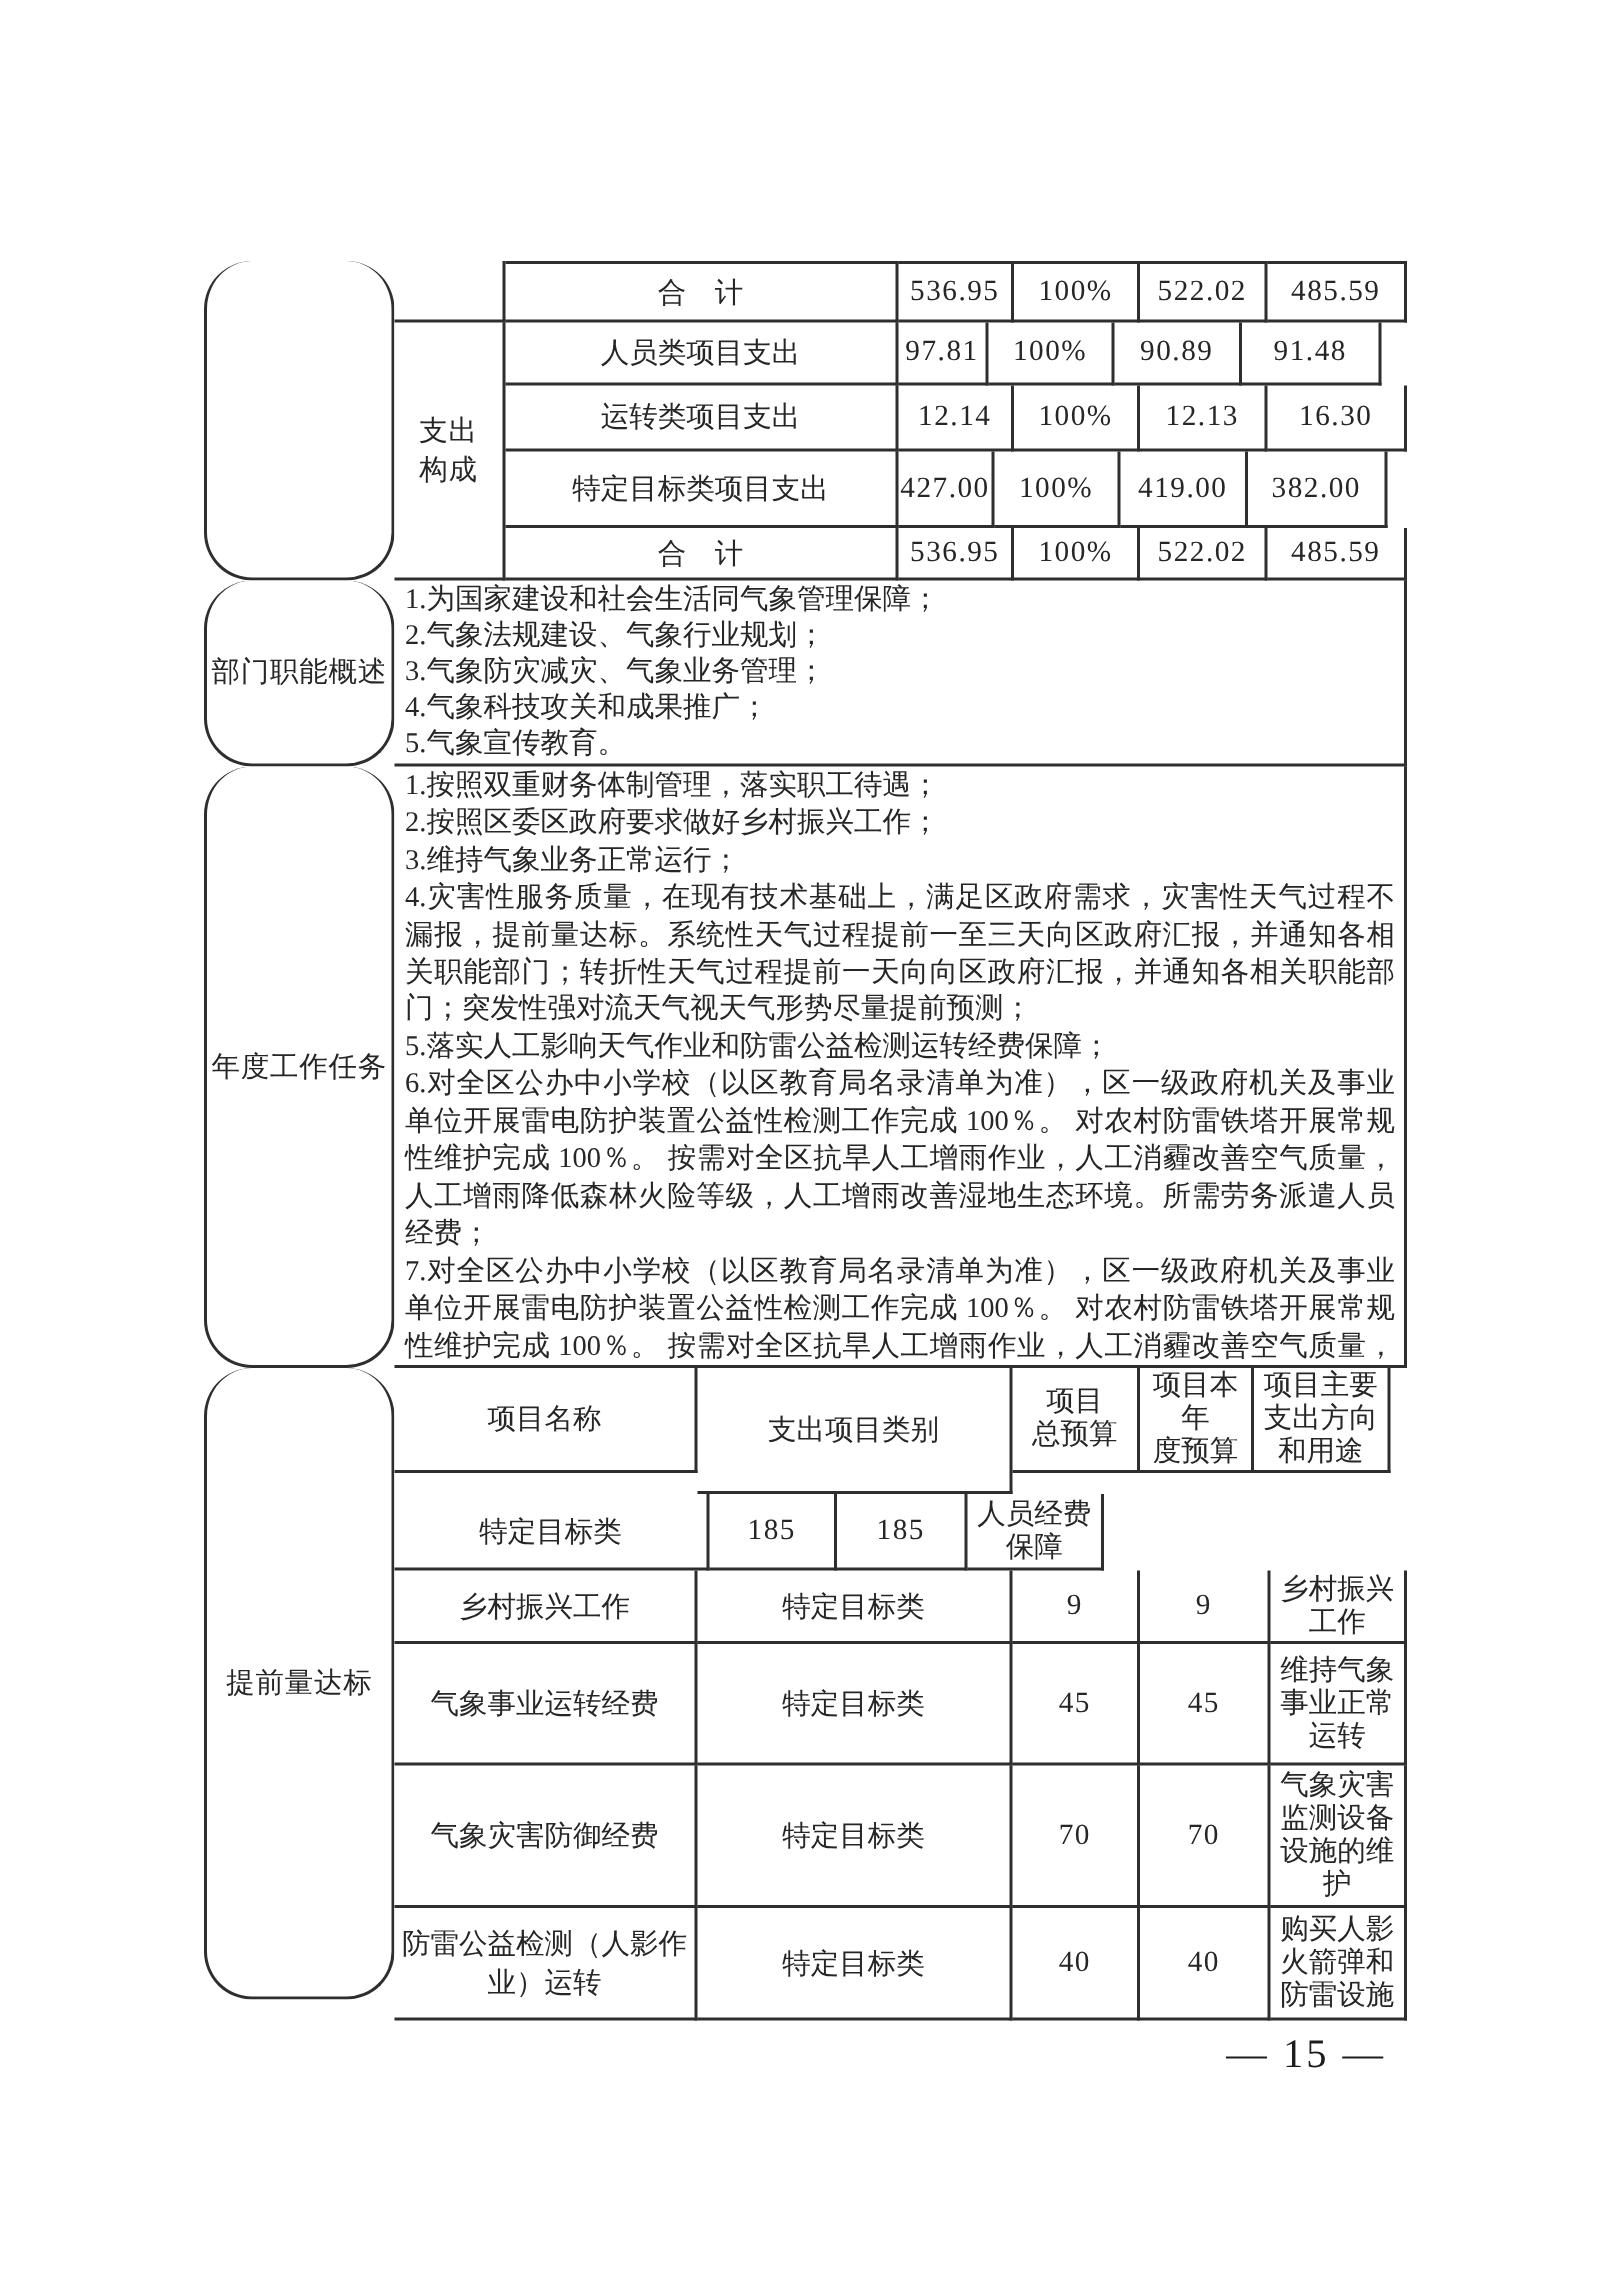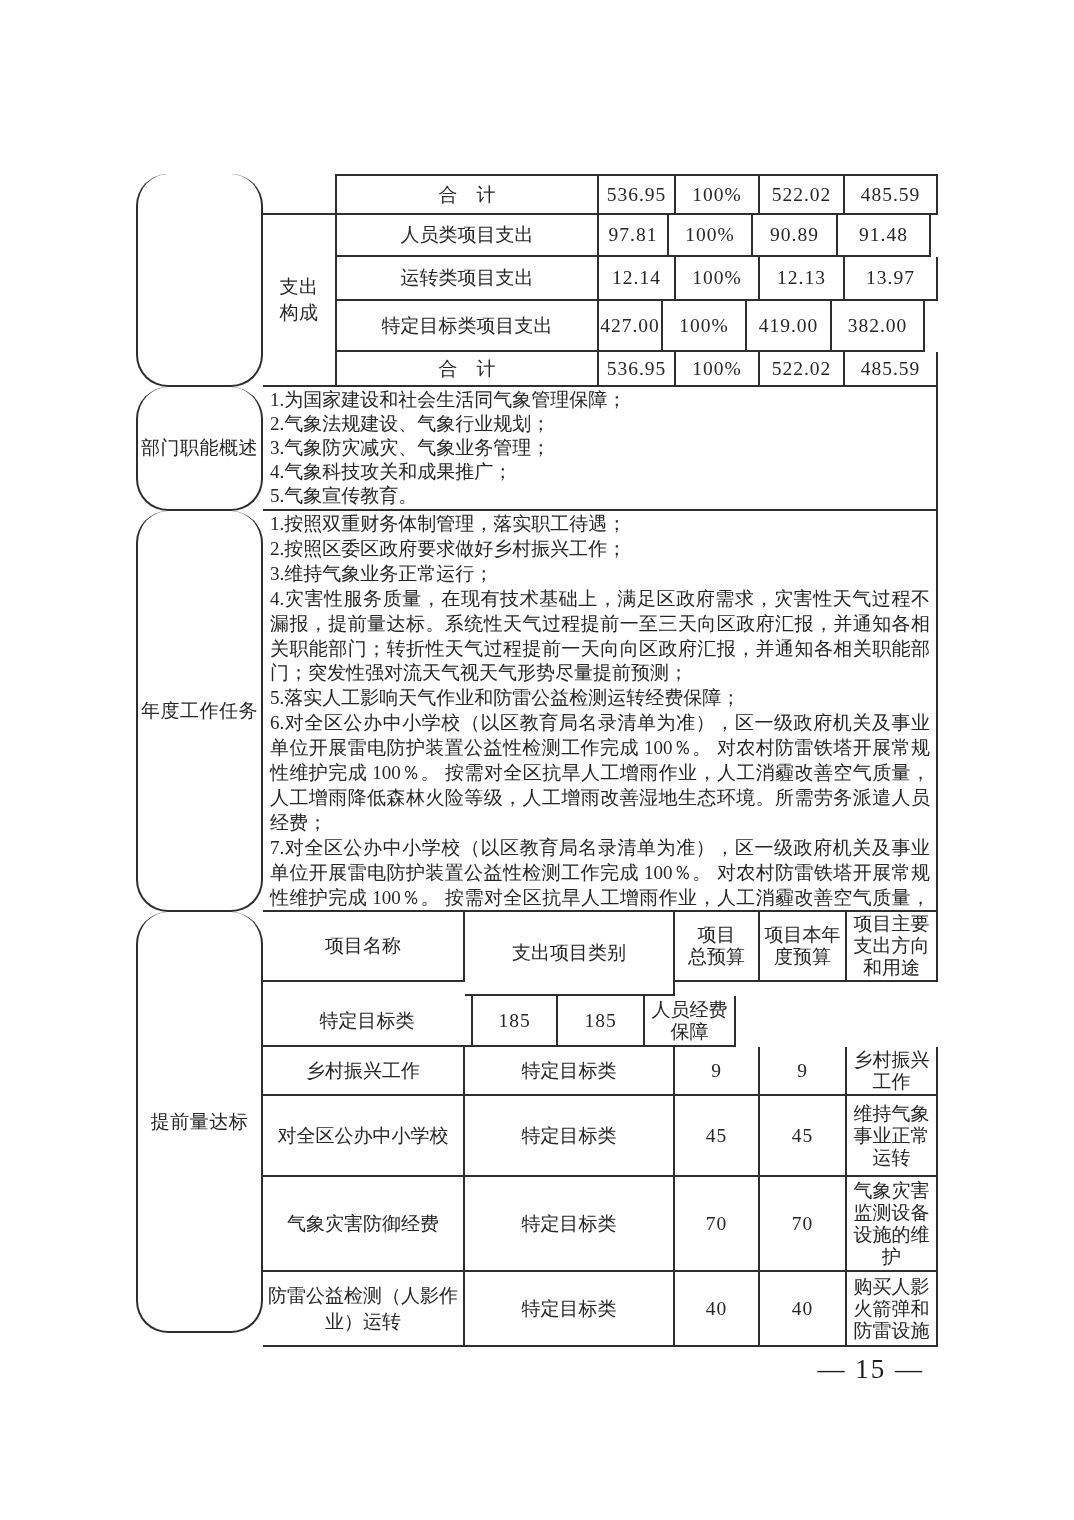--- a/index.html
+++ b/index.html
@@ -58,32 +58,32 @@
         <div class="row">
           <div class="cell bt center name-cell" style="width:262px;height:41px">合　计</div>
           <div class="cell bt center num-cell" style="width:77px;height:41px">536.95</div>
           <div class="cell bt center num-cell" style="width:84px;height:41px">100%</div>
           <div class="cell bt center num-cell" style="width:85px;height:41px">522.02</div>
           <div class="cell bt center num-cell" style="width:93px;height:41px">485.59</div>
         </div>
 
         <div class="row">
           <div class="cell center name-cell" style="width:262px;height:42px">人员类项目支出</div>
-          <div class="cell center num-cell" style="width:70px;height:42px">97.81</div>
+          <div class="cell center num-cell" style="width:60px;height:42px">97.81</div>
           <div class="cell center num-cell" style="width:84px;height:42px">100%</div>
           <div class="cell center num-cell" style="width:85px;height:42px">90.89</div>
           <div class="cell center num-cell" style="width:93px;height:42px">91.48</div>
         </div>
 
         <div class="row">
           <div class="cell center name-cell" style="width:262px;height:44px">运转类项目支出</div>
           <div class="cell center num-cell" style="width:77px;height:44px">12.14</div>
           <div class="cell center num-cell" style="width:84px;height:44px">100%</div>
           <div class="cell center num-cell" style="width:85px;height:44px">12.13</div>
-          <div class="cell center num-cell" style="width:93px;height:44px">13.97</div>
+          <div class="cell center num-cell" style="width:93px;height:44px">16.30</div>
         </div>
 
         <div class="row">
           <div class="cell center name-cell" style="width:262px;height:51px">特定目标类项目支出</div>
           <div class="cell center num-cell" style="width:64px;height:51px">427.00</div>
           <div class="cell center num-cell" style="width:84px;height:51px">100%</div>
           <div class="cell center num-cell" style="width:85px;height:51px">419.00</div>
           <div class="cell center num-cell" style="width:93px;height:51px">382.00</div>
         </div>
 
@@ -123,21 +123,21 @@
 
     <div class="row">
       <div class="cell bl center label-cell" style="width:127px;height:421px">提前量达标</div>
       <div class="colstack" style="width:675px">
 
         <div class="row">
           <div class="cell center name-cell" style="width:202px;height:70px">项目名称</div>
           <div class="cell center name-cell" style="width:210px;height:84px">支出项目类别</div>
           <div class="cell center small-multiline pre" style="width:85px;height:70px">项目
 总预算</div>
-          <div class="cell center small-multiline pre" style="width:87px;height:70px">项目本年
+          <div class="cell center small-multiline pre" style="width:76px;height:70px">项目本年
 度预算</div>
           <div class="cell center small-multiline pre" style="width:91px;height:70px">项目主要
 支出方向
 和用途</div>
         </div>
 
         <div class="row">
           <div class="cell center name-cell" style="width:210px;height:51px">特定目标类</div>
           <div class="cell center num-cell" style="width:85px;height:51px">185</div>
           <div class="cell center num-cell" style="width:87px;height:51px">185</div>
@@ -148,21 +148,21 @@
         <div class="row">
           <div class="cell center name-cell pre" style="width:202px;height:49px">乡村振兴工作</div>
           <div class="cell center name-cell" style="width:210px;height:49px">特定目标类</div>
           <div class="cell center num-cell" style="width:85px;height:49px">9</div>
           <div class="cell center num-cell" style="width:87px;height:49px">9</div>
           <div class="cell center small-multiline pre" style="width:91px;height:49px">乡村振兴
 工作</div>
         </div>
 
         <div class="row">
-          <div class="cell center name-cell pre" style="width:202px;height:81px">对全区公办中小学校</div>
+          <div class="cell center name-cell pre" style="width:202px;height:81px">气象事业运转经费</div>
           <div class="cell center name-cell" style="width:210px;height:81px">特定目标类</div>
           <div class="cell center num-cell" style="width:85px;height:81px">45</div>
           <div class="cell center num-cell" style="width:87px;height:81px">45</div>
           <div class="cell center small-multiline pre" style="width:91px;height:81px">维持气象
 事业正常
 运转</div>
         </div>
 
         <div class="row">
           <div class="cell center name-cell pre" style="width:202px;height:95px">气象灾害防御经费</div>

